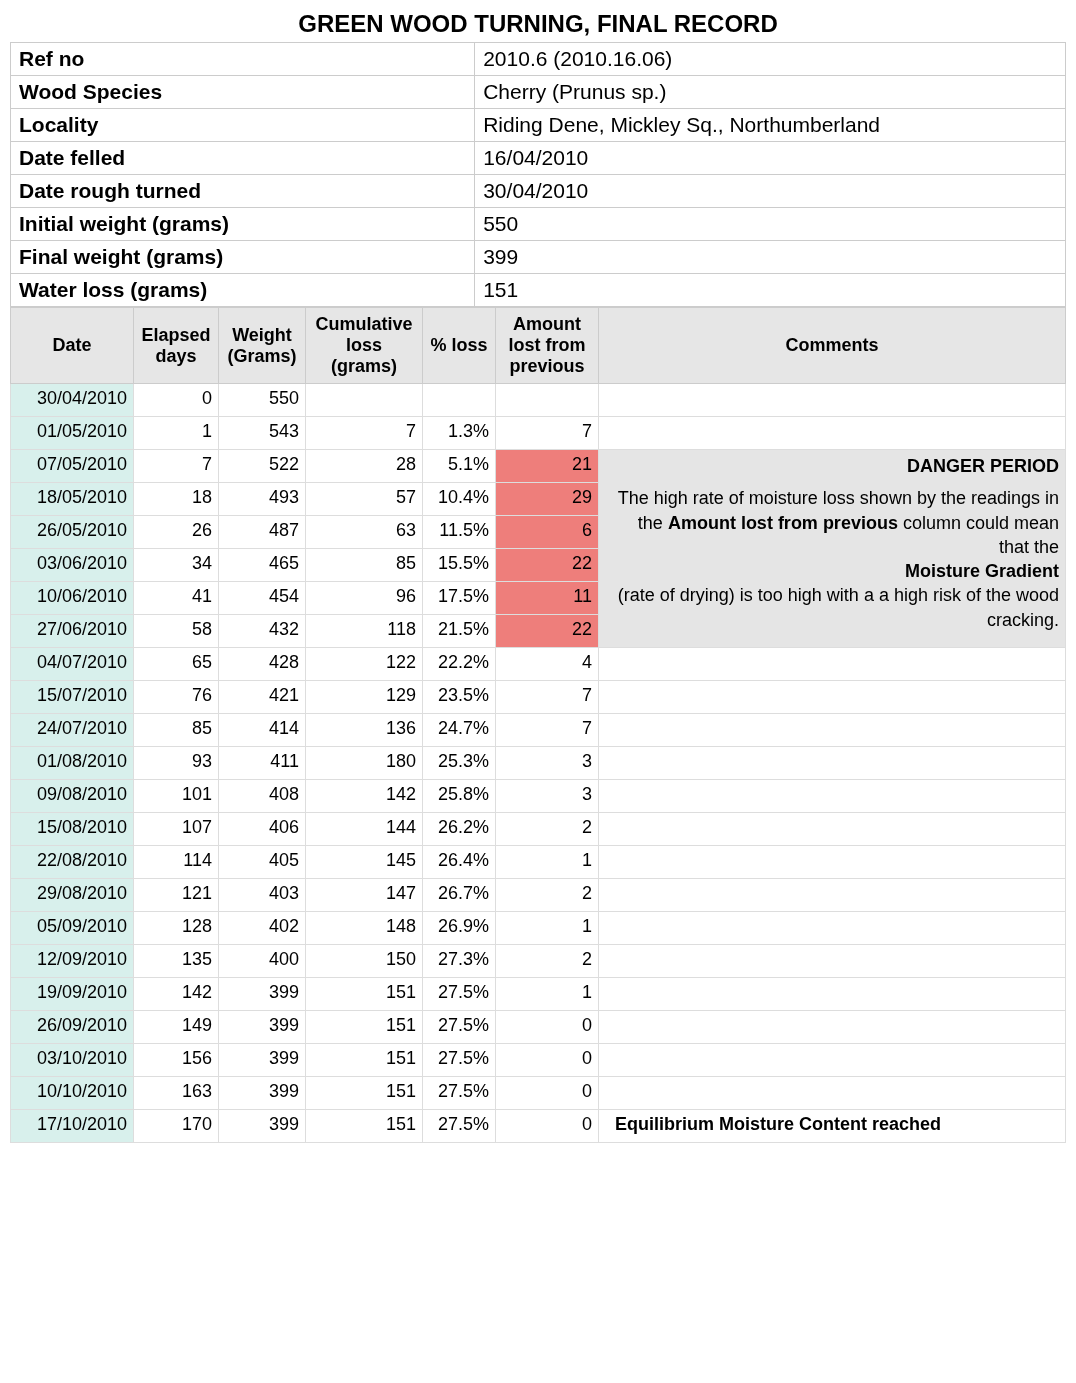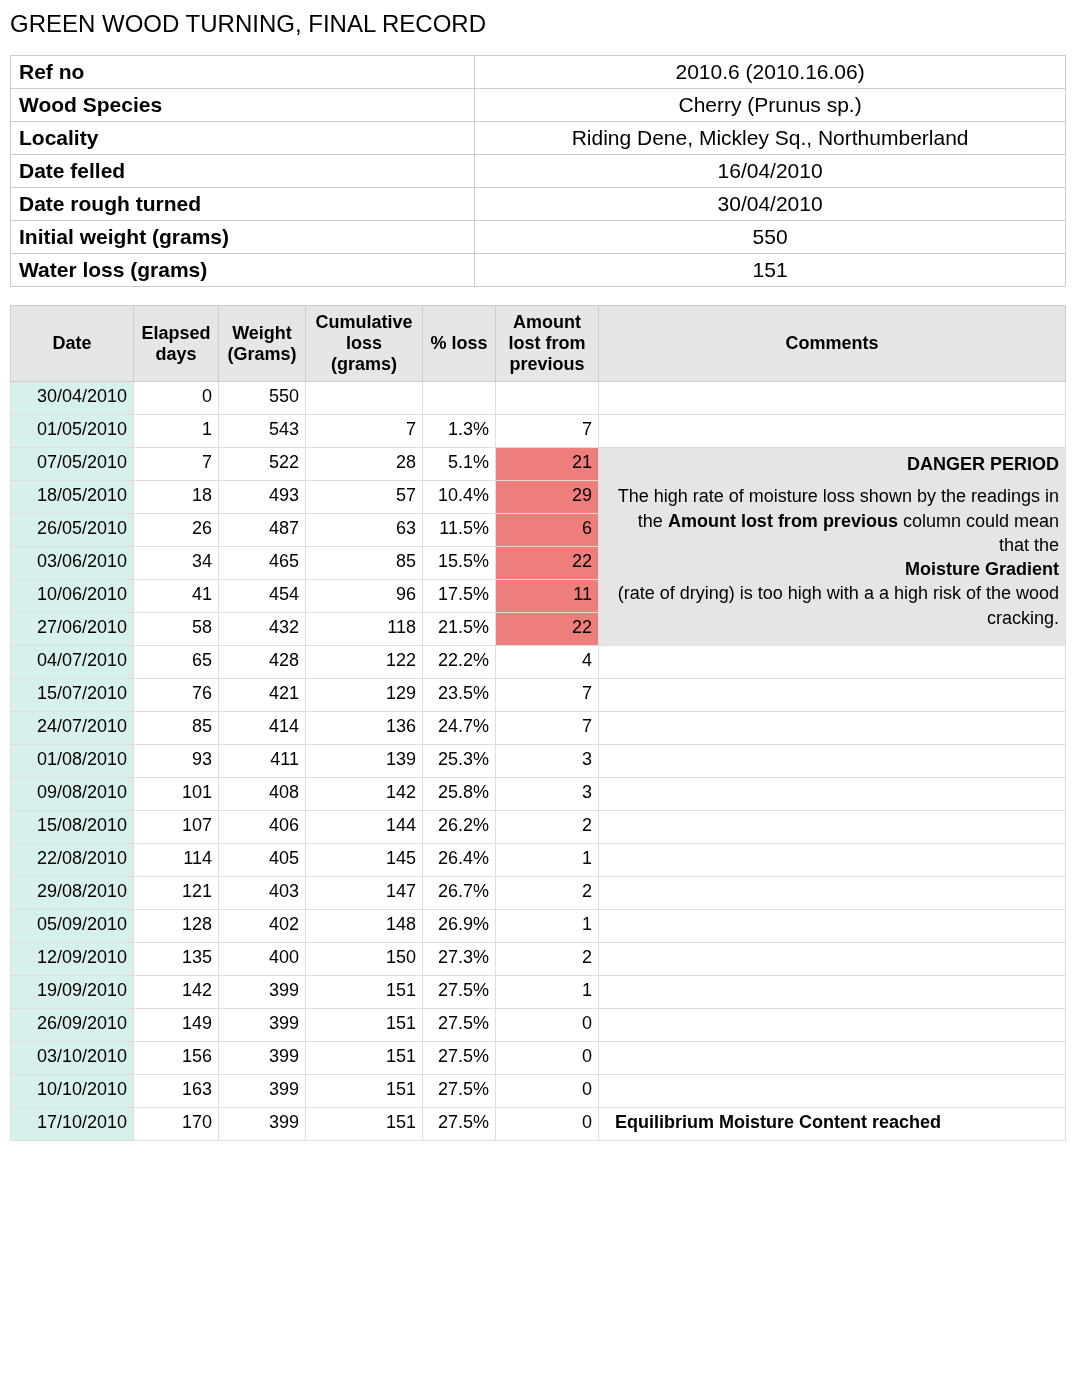--- a/index.html
+++ b/index.html
@@ -5,42 +5,41 @@
   body {
     font-family: Arial, Helvetica, sans-serif;
     background: #fff;
     margin: 0;
     padding: 10px;
     width: 1056px;
     font-size: 18px;
     color: #000;
   }
   .title {
-    text-align: left;
-    font-weight: normal;
+    text-align: center;
+    font-weight: bold;
     font-size: 24px;
-    margin-bottom: 17px;
+    margin-bottom: 4px;
   }
   .info-table {
     width: 100%;
     border-collapse: collapse;
-    margin-bottom: 18px;
   }
   .info-table td {
     border: 1px solid #ccc;
     padding: 4px 8px;
     font-size: 21px;
     vertical-align: middle;
   }
   .info-table td.label {
     font-weight: bold;
     width: 44%;
   }
   .info-table td.value {
-    text-align: center;
+    text-align: left;
   }
   .data-table {
     width: 100%;
     border-collapse: collapse;
   }
   .data-table th {
     background: #e6e6e6;
     font-weight: bold;
     font-size: 18px;
     padding: 6px 6px;
@@ -107,20 +106,24 @@
       </tr>
       <tr>
         <td class="label">Date rough turned</td>
         <td class="value">30/04/2010</td>
       </tr>
       <tr>
         <td class="label">Initial weight (grams)</td>
         <td class="value">550</td>
       </tr>
       <tr>
+        <td class="label">Final weight (grams)</td>
+        <td class="value">399</td>
+      </tr>
+      <tr>
         <td class="label">Water loss (grams)</td>
         <td class="value">151</td>
       </tr>
     </tbody>
 </table>
 
 <table class="data-table">
   <thead>
     <tr>
       <th class="col-date">Date</th>
@@ -227,21 +230,21 @@
         <td>414</td>
         <td>136</td>
         <td>24.7%</td>
         <td>7</td>
         <td class="comments"></td>
       </tr>
       <tr>
         <td class="date">01/08/2010</td>
         <td>93</td>
         <td>411</td>
-        <td>139</td>
+        <td>180</td>
         <td>25.3%</td>
         <td>3</td>
         <td class="comments"></td>
       </tr>
       <tr>
         <td class="date">09/08/2010</td>
         <td>101</td>
         <td>408</td>
         <td>142</td>
         <td>25.8%</td>

